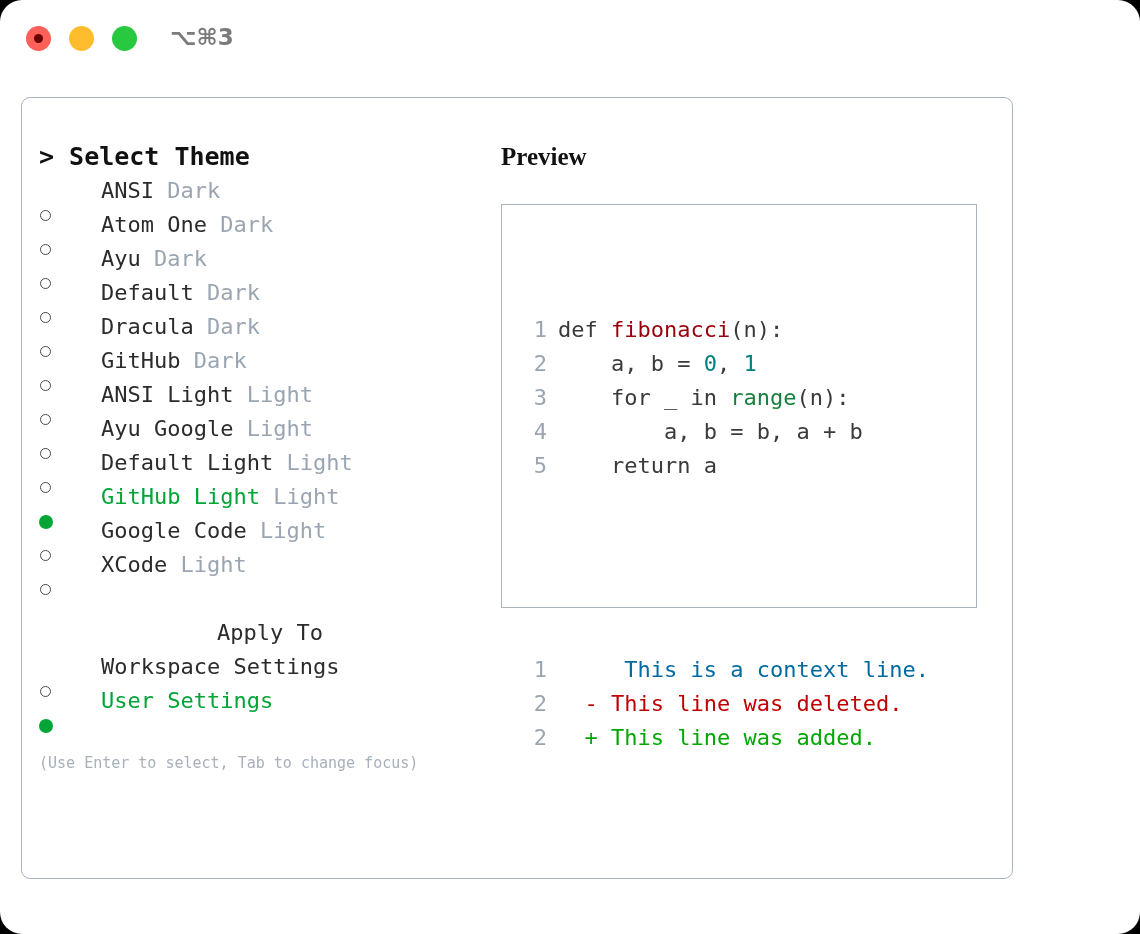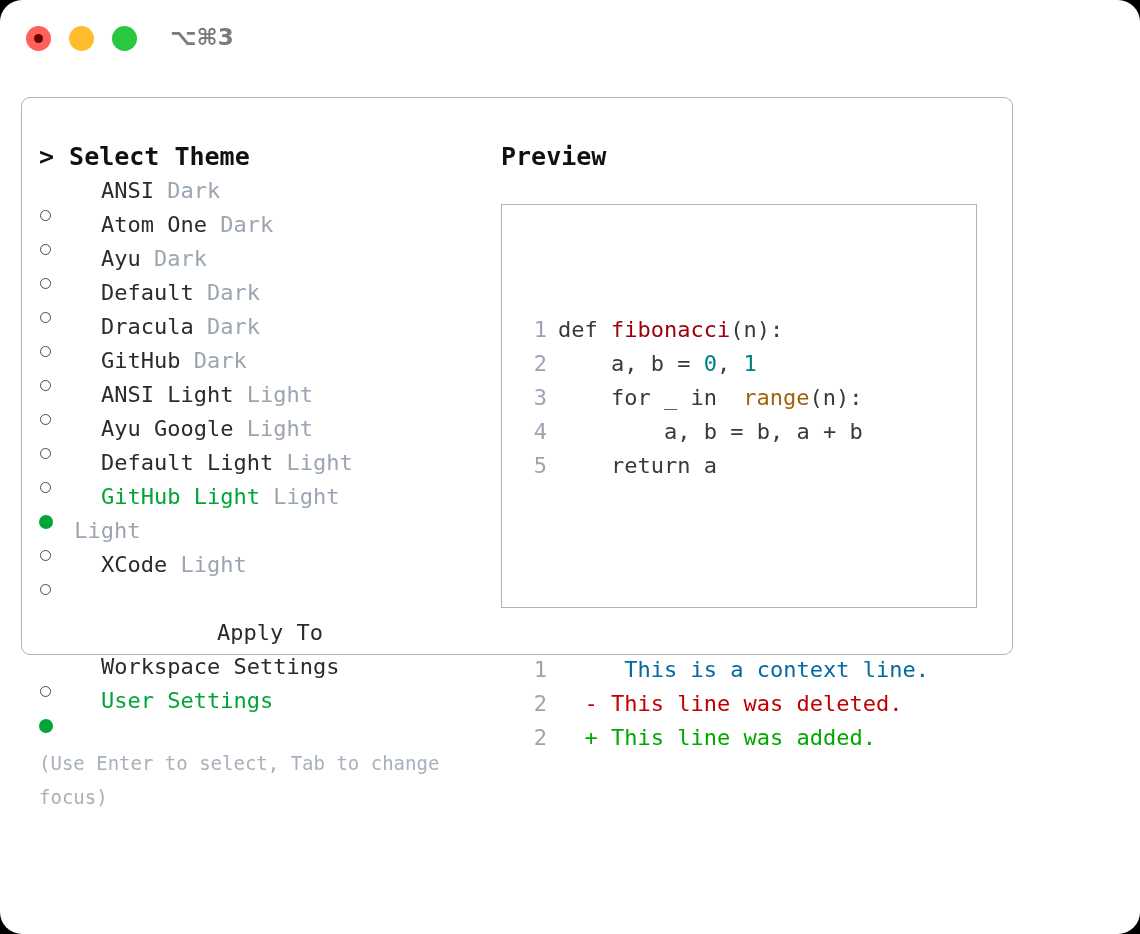--- a/index.html
+++ b/index.html
@@ -67,21 +67,21 @@
     letter-spacing: 0px;
     font-family: "DejaVu Sans", "Liberation Sans", sans-serif;
   }
 
   
   .panel {
     position: absolute;
     left: 21px;
     top: 97px;
     width: 992px;
-    height: 558px;
+    height: 782px;
     border: 1px solid #aab4c0;
     border-radius: 9px;
     box-sizing: border-box;
   }
 
   
   .left-col {
     position: absolute;
     left: 17px;
     top: 42px;
@@ -142,38 +142,39 @@
     line-height: 34px;
     font-size: 22px;
     color: #2b2b2b;
     white-space: pre;
     justify-content: center;
   }
   .spacer-row { height: 34px; }
 
   .hint {
     margin-top: 28px;
-    font-size: 19px;
+    font-size: 15px;
     line-height: 34px;
     color: #a7b0bb;
     width: 412px;
     white-space: pre-wrap;
   }
 
   
   .right-col {
     position: absolute;
     left: 479px;
     top: 42px;
   }
   .preview-title {
     font-size: 25px;
     font-weight: bold;
     color: #111111;
     line-height: 34px;
+    font-family: Liberation Serif, serif;
   }
   .preview-box {
     position: absolute;
     left: 0px;
     top: 64px;
     width: 476px;
     height: 404px;
     border: 1px solid #aab4c0;
     box-sizing: border-box;
   }
@@ -189,21 +190,21 @@
   .lineno {
     color: #9aa5b1;
     width: 26px;
     flex: 0 0 26px;
     text-align: right;
     margin-right: 11px;
   }
   .code-text { color: #3a3a3a; }
   .tok-fn   { color: #99000b; font-weight: normal; }
   .tok-num  { color: #008080; }
-  .tok-call { color: #a16207; margin-left: 13px; }
+  .tok-call { color: #15803d; }
   .blank-line { height: 34px; }
 
   .diff-ctx { color: #0369a1; }
   .diff-del { color: #c00000; }
   .diff-add { color: #00A800; }
 </style>
 </head>
 <body>
 
 <div class="screen">
@@ -227,21 +228,21 @@
           <div class="opt-row"><span class="bullet"><span class="ring"></span></span><span class="opt-label">ANSI</span><span> </span><span class="opt-badge">Dark</span></div>
           <div class="opt-row"><span class="bullet"><span class="ring"></span></span><span class="opt-label">Atom One</span><span> </span><span class="opt-badge">Dark</span></div>
           <div class="opt-row"><span class="bullet"><span class="ring"></span></span><span class="opt-label">Ayu</span><span> </span><span class="opt-badge">Dark</span></div>
           <div class="opt-row"><span class="bullet"><span class="ring"></span></span><span class="opt-label">Default</span><span> </span><span class="opt-badge">Dark</span></div>
           <div class="opt-row"><span class="bullet"><span class="ring"></span></span><span class="opt-label">Dracula</span><span> </span><span class="opt-badge">Dark</span></div>
           <div class="opt-row"><span class="bullet"><span class="ring"></span></span><span class="opt-label">GitHub</span><span> </span><span class="opt-badge">Dark</span></div>
           <div class="opt-row"><span class="bullet"><span class="ring"></span></span><span class="opt-label">ANSI Light</span><span> </span><span class="opt-badge">Light</span></div>
           <div class="opt-row"><span class="bullet"><span class="ring"></span></span><span class="opt-label">Ayu Google</span><span> </span><span class="opt-badge">Light</span></div>
           <div class="opt-row"><span class="bullet"><span class="ring"></span></span><span class="opt-label">Default Light</span><span> </span><span class="opt-badge">Light</span></div>
           <div class="opt-row selected"><span class="bullet"><span class="fill"></span></span><span class="opt-label">GitHub Light</span><span> </span><span class="opt-badge">Light</span></div>
-          <div class="opt-row"><span class="bullet"><span class="ring"></span></span><span> </span><span class="opt-badge">Light</span></div>
+          <div class="opt-row"><span class="bullet"><span class="ring"></span></span><span class="opt-label">Google Code</span><span> </span><span class="opt-badge">Light</span></div>
           <div class="opt-row"><span class="bullet"><span class="ring"></span></span><span class="opt-label">XCode</span><span> </span><span class="opt-badge">Light</span></div>
         </div>
       <div class="spacer-row"></div>
       <div class="apply-heading">
         <span class="bullet"></span>
         <span>Apply To</span>
       </div>
       <div id="apply-list">
           <div class="opt-row"><span class="bullet"><span class="ring"></span></span><span class="opt-label">Workspace Settings</span></div>
           <div class="opt-row selected"><span class="bullet"><span class="fill"></span></span><span class="opt-label">User Settings</span></div>

